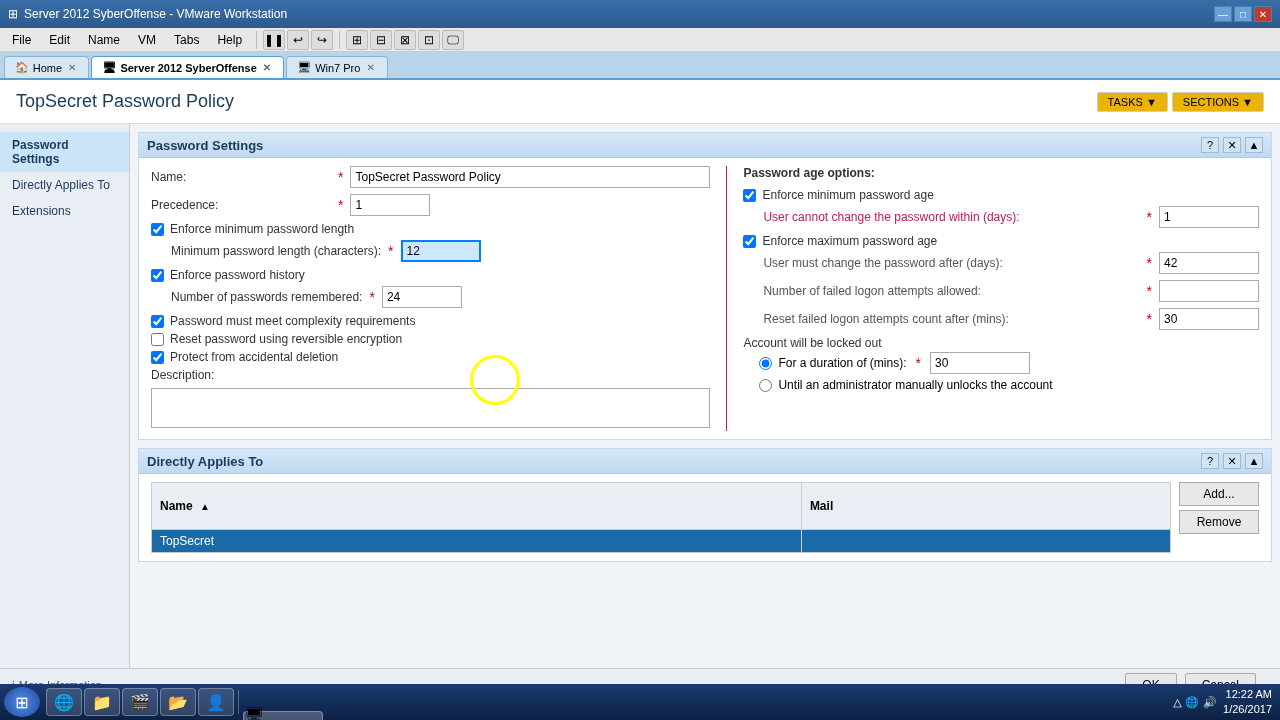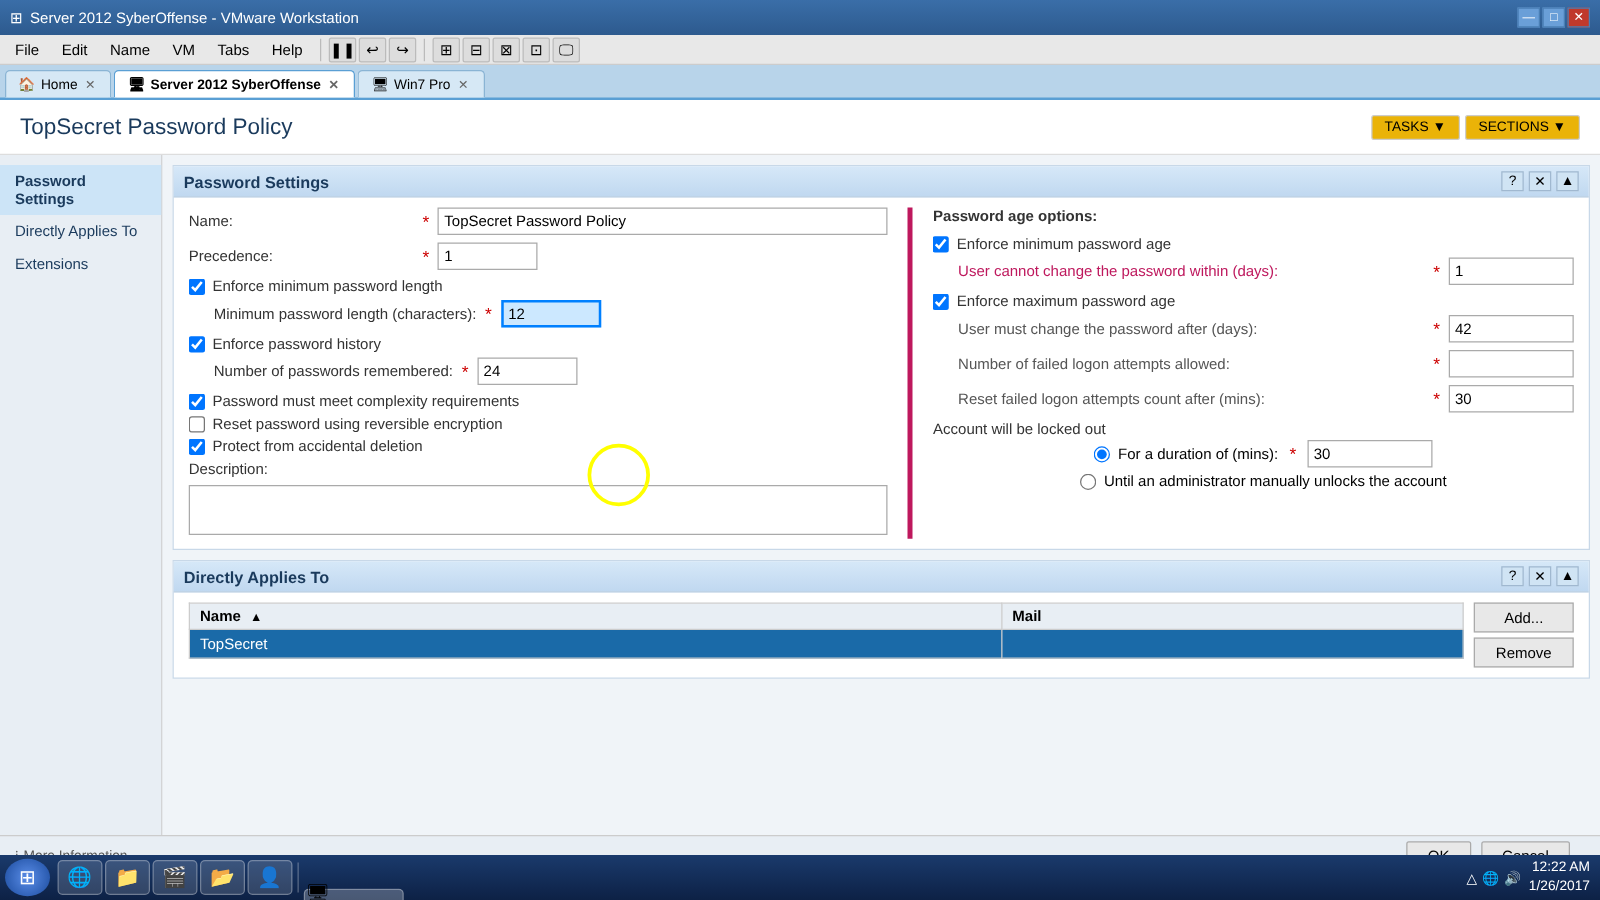--- a/index.html
+++ b/index.html
@@ -193,48 +193,47 @@
       align-items: center;
       gap: 6px;
       margin-bottom: 4px;
     }
     .checkbox-row input[type="checkbox"] { cursor: pointer; }
     .checkbox-row label { font-size: 12px; color: #333; cursor: pointer; }
 
     
     .two-col { display: flex; gap: 16px; }
     .col-left { flex: 1; }
-    .col-right { flex: 1; border-left: 4px solid #be185d; padding-left: 16px; }
+    .col-right { flex: 1; border-left: 1px solid #be185d; padding-left: 16px; }
 
     
     .radio-row {
       display: flex;
       align-items: center;
       gap: 6px;
       margin-bottom: 4px;
       margin-left: 16px;
-      justify-content: center;
     }
 
     
     .desc-box {
       width: 100%;
       height: 40px;
       border: 1px solid #aaa;
       font-size: 12px;
       padding: 2px 4px;
       resize: none;
     }
 
     
     .data-table { width: 100%; border-collapse: collapse; font-size: 12px; }
     .data-table th {
       background: #e8eef4;
       border: 1px solid #ccc;
-      padding: 3px 8px;
+      padding: 16px 8px;
       text-align: left;
       font-weight: bold;
       cursor: pointer;
     }
     .data-table td {
       padding: 4px 8px;
       border: 1px solid #ccc;
     }
     .data-table tr.selected td { background: #1a6aa8; color: white; }
 

